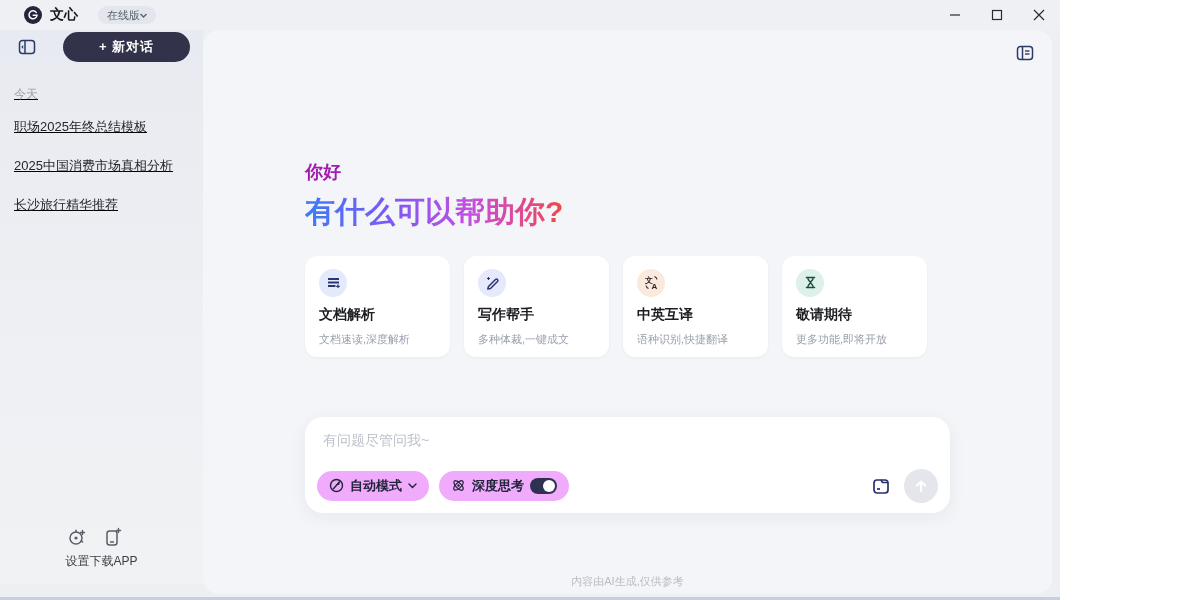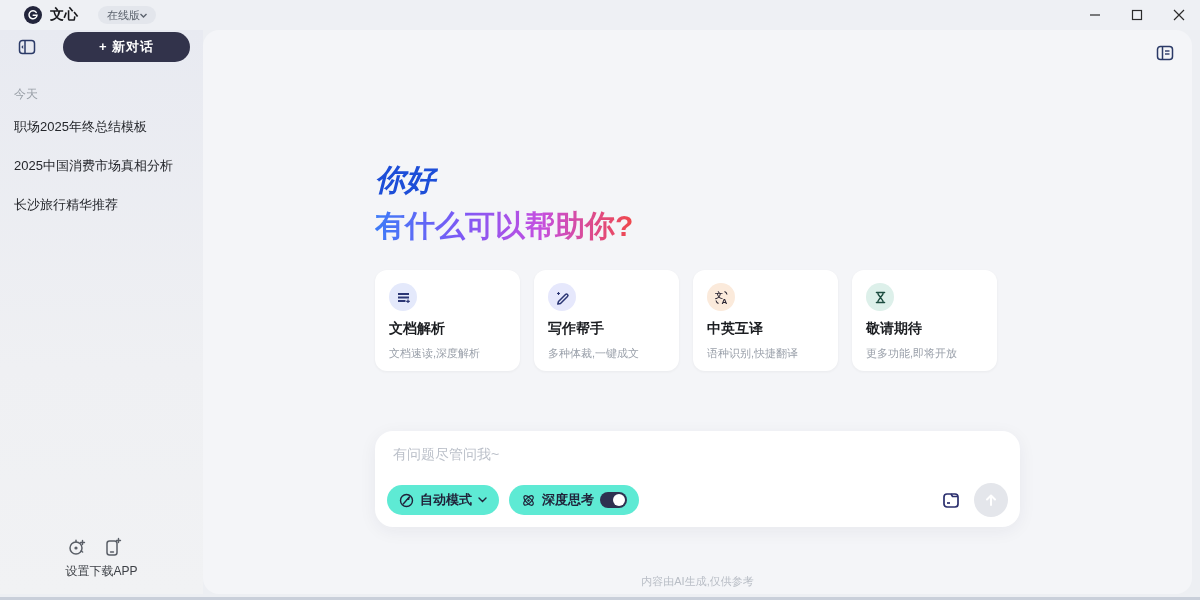--- a/index.html
+++ b/index.html
@@ -1,64 +1,64 @@
 <!DOCTYPE html>
 <html><head>
 <meta charset="utf-8">
 <style>
   * { margin:0; padding:0; box-sizing:border-box; }
   html,body { width:1200px; height:600px; overflow:hidden; }
   body { font-family:"Liberation Sans","DejaVu Sans",sans-serif; }
 
-  .app { position:relative; width:1200px; height:600px; background:#edeff3; overflow:hidden; }
+  .app { position:relative; width:1060px; height:600px; background:#edeff3; overflow:hidden; }
   .app::after { content:""; position:absolute; left:0; right:0; bottom:0; height:3px; background:#c9cfda; }
 
   
   .titlebar { position:absolute; top:0; left:0; right:0; height:30px; display:flex; align-items:center; background:#eef0f4; }
   .brand { display:flex; align-items:center; gap:8px; padding-left:24px; }
   .logo { width:18px; height:18px; border-radius:50%; background:#23253c; display:flex; align-items:center; justify-content:center; }
   .app-name { font-size:14px; font-weight:700; color:#17181c; }
   .ver-badge { margin-left:12px; height:18px; display:flex; align-items:center; gap:0; padding:0 9px; background:#e3e6ec; border-radius:9px; font-size:11px; color:#5c636e; cursor:pointer; }
   .win-controls { margin-left:auto; display:flex; align-items:center; }
   .win-btn { width:42px; height:30px; display:flex; align-items:center; justify-content:center; color:#2b2b2b; cursor:pointer; }
 
   
-  .sidebar { position:absolute; left:0; top:30px; width:203px; bottom:6px; background:linear-gradient(180deg,#e8eaf1 0%,#eff0f3 60%,#f1f2f4 100%); }
+  .sidebar { position:absolute; left:0; top:30px; width:203px; bottom:16px; background:linear-gradient(180deg,#e8eaf1 0%,#eff0f3 60%,#f1f2f4 100%);text-decoration:underline; }
   .sidebar-top { position:relative; height:40px; }
   .collapse-btn { position:absolute; left:16px; top:6px; width:22px; height:22px; display:flex; align-items:center; justify-content:center; cursor:pointer; }
   .new-chat-btn { position:absolute; left:63px; top:2px; width:127px; height:30px; border-radius:16px; background:#32334b; color:#fff; font-size:13px; font-weight:700; display:flex; align-items:center; justify-content:center; letter-spacing:1px; cursor:pointer; border:none; }
   .section-label { margin:16px 0 2px 14px; font-size:12px; color:#9aa0a8; }
   .conv-list { margin-top:4px; }
   .conv-item { height:39px; display:flex; align-items:center; padding:0 14px; font-size:13px; color:#24262b; cursor:pointer; white-space:nowrap; overflow:hidden; }
   .sidebar-bottom { position:absolute; left:0; right:0; bottom:14px; display:flex; justify-content:center; }
   .side-action { display:flex; flex-direction:column; align-items:center; gap:5px; cursor:pointer; }
   .side-action .lbl { font-size:12px; color:#3d4046; }
 
   
   .main { position:absolute; left:203px; top:30px; right:8px; bottom:6px; background:#f4f5f8; border-radius:16px; }
   .panel-toggle { position:absolute; top:12px; right:16px; width:22px; height:22px; display:flex; align-items:center; justify-content:center; cursor:pointer; }
   .content { width:645px; margin:0 auto; position:relative; }
 
   .hero { padding-top:132px; }
-  .greet1 { font-size:30px; font-weight:700; color:#1d4ed8; line-height:1.2;font-style:italic; }
+  .greet1 { font-size:18px; font-weight:700; color:#a21caf; line-height:1.2; }
   .greet2 { margin-top:10px; font-size:30px; font-weight:700; line-height:1.2;
             background:linear-gradient(90deg,#3d7bf7 0%,#7e58f5 34%,#c44fe0 64%,#f0484b 100%);
             -webkit-background-clip:text; background-clip:text; color:transparent; display:inline-block; }
 
   .cards { margin-top:26px; display:flex; gap:14px; }
   .card { width:145px; height:101px; background:#fff; border-radius:12px; padding:13px 14px; box-shadow:0 1px 3px rgba(30,35,48,.05); cursor:pointer; }
   .card-icon { width:28px; height:28px; border-radius:50%; display:flex; align-items:center; justify-content:center; }
   .card-title { margin-top:9px; font-size:14px; font-weight:700; color:#1b1d21; }
   .card-sub { margin-top:8px; font-size:11px; color:#9aa0aa; white-space:nowrap; }
 
   .composer { position:relative; margin-top:60px; height:96px; background:#fff; border-radius:18px; box-shadow:0 4px 18px rgba(35,40,60,.06); }
   .composer textarea { width:100%; height:46px; border:none; outline:none; resize:none; background:transparent; padding:15px 18px 0; font-size:14px; color:#33363d; font-family:inherit; }
   .composer textarea::placeholder { color:#bcc1ca; }
   .composer-bar { position:absolute; left:12px; right:12px; bottom:10px; display:flex; align-items:center; }
-  .pill { height:30px; display:flex; align-items:center; gap:6px; padding:0 12px; border-radius:16px; background:#5eead4; font-size:13px; font-weight:600; color:#20233a; cursor:pointer;justify-content:flex-end; }
+  .pill { height:30px; display:flex; align-items:center; gap:6px; padding:0 12px; border-radius:16px; background:#f0abfc; font-size:13px; font-weight:600; color:#20233a; cursor:pointer;justify-content:flex-end; }
   .pill + .pill { margin-left:10px; }
   .toggle { width:27px; height:16px; border-radius:9px; background:#c9ccd6; position:relative; transition:.15s; }
   .toggle .knob { position:absolute; top:2px; left:2px; width:12px; height:12px; border-radius:50%; background:#fff; transition:.15s; }
   .toggle.on { background:#2e3150; }
   .toggle.on .knob { left:13px; }
   .bar-spacer { flex:1; }
   .icon-btn { width:30px; height:30px; display:flex; align-items:center; justify-content:center; cursor:pointer; }
   .send-btn { width:34px; height:34px; margin-left:8px; border-radius:50%; background:#e4e6eb; display:flex; align-items:center; justify-content:center; cursor:pointer; border:none; }
 
   .footer-note { position:absolute; left:0; right:0; bottom:5px; text-align:center; font-size:11px; color:#b8bdc5; }

